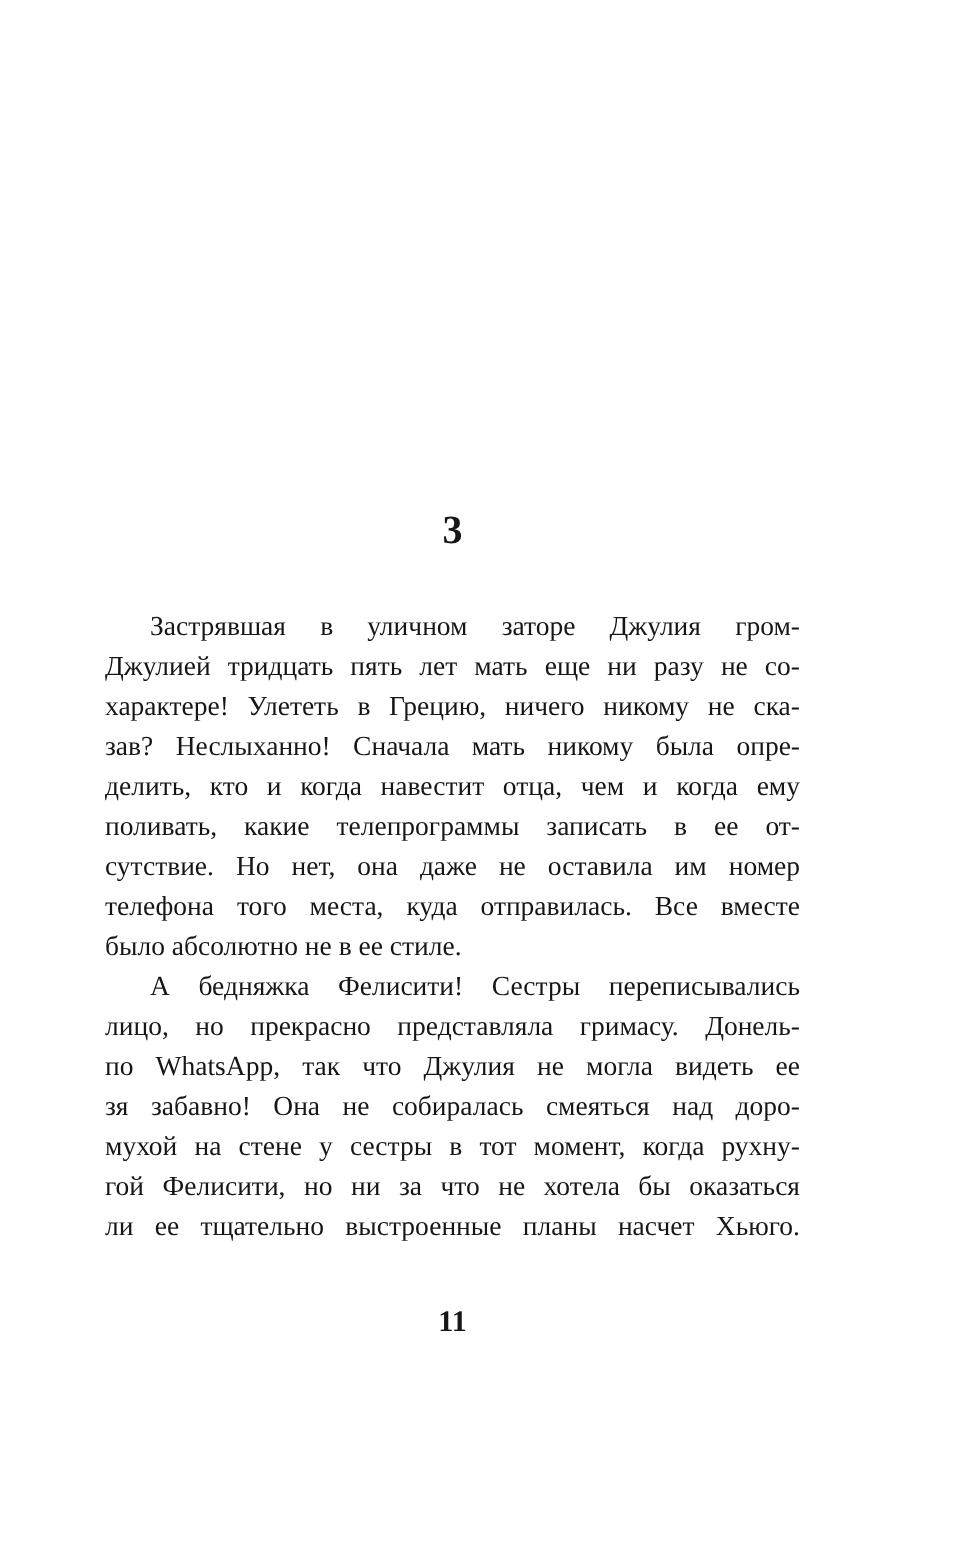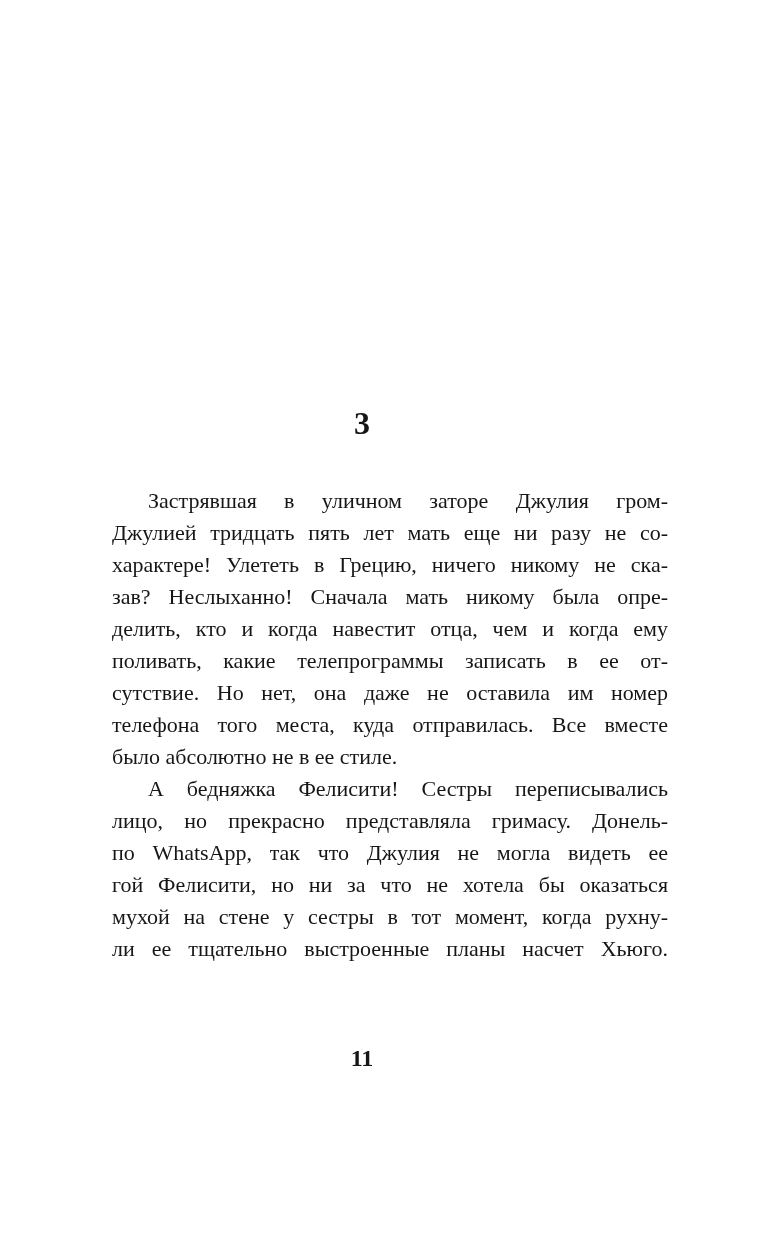--- a/index.html
+++ b/index.html
@@ -26,21 +26,20 @@
     line-height: 32px;
     font-weight: bold;
   }
   .body-text {
     position: absolute;
     top: 485px;
     left: 84px;
     width: 556px;
     font-size: 22px;
     line-height: 32px;
-    margin-left: 28px;
   }
   .para {
     margin: 0;
     padding: 0;
   }
   .line {
     text-align: justify;
     text-align-last: justify;
     height: 32px;
     overflow: hidden;
@@ -80,22 +79,23 @@
       <div class="line">поливать, какие телепрограммы записать в ее от-</div>
       <div class="line">сутствие. Но нет, она даже не оставила им номер</div>
       <div class="line">телефона того места, куда отправилась. Все вместе</div>
       <div class="line last">было абсолютно не в ее стиле.</div>
     </div>
 
     <div class="para">
       <div class="line first">А бедняжка Фелисити! Сестры переписывались</div>
       <div class="line">лицо, но прекрасно представляла гримасу. Донель-</div>
       <div class="line">по WhatsApp, так что Джулия не могла видеть ее</div>
+      <div class="line">зя забавно! Она не собиралась смеяться над доро-</div>
+      <div class="line">мухой на стене у сестры в тот момент, когда рухну-</div>
       <div class="line">гой Фелисити, но ни за что не хотела бы оказаться</div>
-      <div class="line">мухой на стене у сестры в тот момент, когда рухну-</div>
       <div class="line">ли ее тщательно выстроенные планы насчет Хьюго.</div>
     </div>
 
   </div>
 
   <div class="folio">11</div>
 
 </div>
 
 </body></html>

